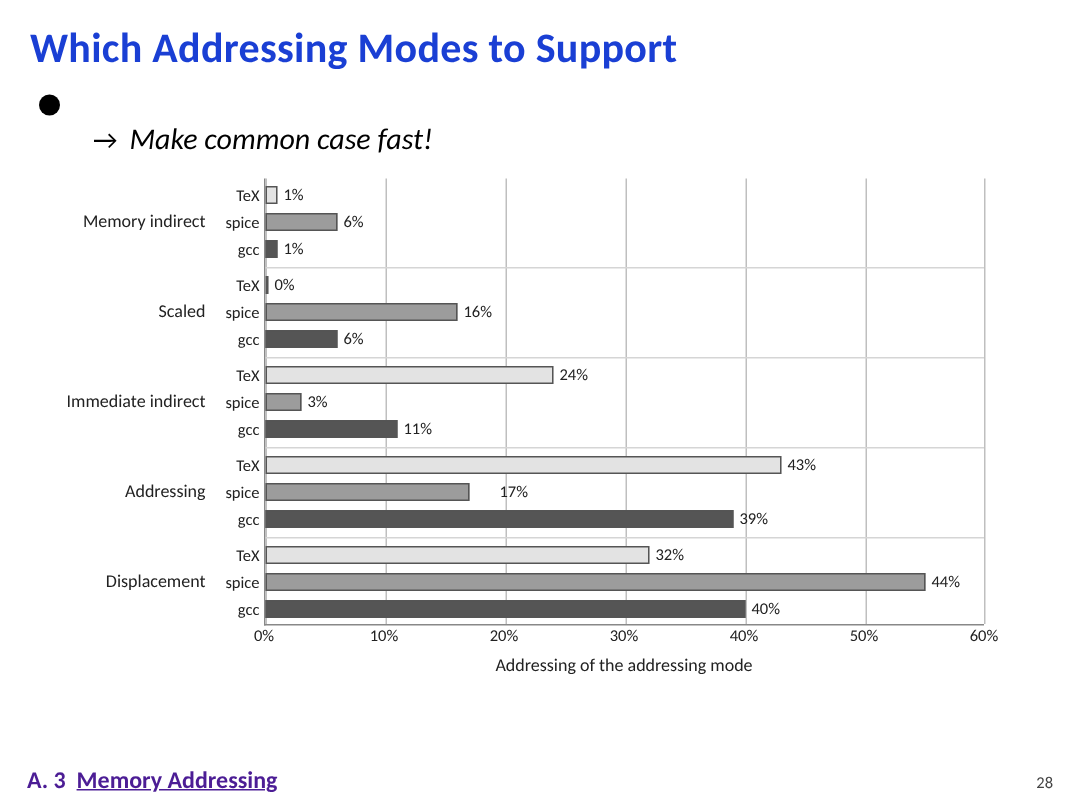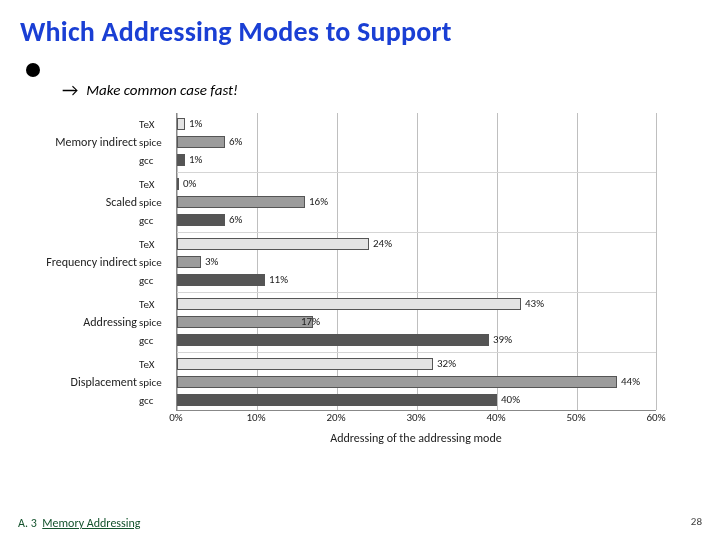--- a/index.html
+++ b/index.html
@@ -4,37 +4,37 @@
 <style>
   * { box-sizing: border-box; margin: 0; padding: 0; }
   html, body { width: 720px; height: 540px; font-family: "Calibri", "Arial", sans-serif; background: #fff; color: #000; }
   .slide { position: relative; width: 720px; height: 540px; padding: 14px 20px 0 20px; }
   .title { color: #1a3fd4; font-weight: 700; font-size: 28px; margin-bottom: 14px; letter-spacing: 0.2px; }
   .bullet-row { display: flex; align-items: center; gap: 10px; margin-left: 6px; }
   .dot { width: 14px; height: 14px; border-radius: 50%; background: #000; flex: none; }
   .bullet-text { font-size: 24px; font-weight: 400; }
   .sub-row { display: flex; align-items: center; gap: 8px; margin-left: 42px; margin-top: 4px; }
   .arrow { font-size: 18px; line-height: 1; }
-  .sub-text { font-size: 15px; }
+  .sub-text { font-size: 20px; }
   .sub-text .italic { font-style: italic; }
   .chart-wrap { position: relative; margin: 8px 0 0 16px; width: 640px; height: 350px; }
   .plot { position: absolute; left: 140px; top: 6px; width: 480px; height: 298px; border: 1px solid #888; border-top: none; border-right: none; }
   .gridline { position: absolute; top: 0; bottom: 0; width: 1px; background: #bfbfbf; }
   .ytick { position: absolute; left: 0; right: 0; height: 1px; background: #d5d5d5; }
   .group { position: absolute; left: 0; right: 0; }
   .cat-label { position: absolute; left: -140px; width: 100px; text-align: right; font-size: 12px; color: #222; top: 22px; }
-  .row-label { position: absolute; left: -38px; width: 34px; text-align: left; font-size: 11px; color: #222; }
+  .row-label { position: absolute; left: -38px; width: 34px; text-align: right; font-size: 11px; color: #222; }
   .bar { position: absolute; left: 0; height: 12px; border: 1px solid #555; }
   .bar.light { background: #e3e3e3; }
   .bar.mid { background: #9c9c9c; }
   .bar.dark { background: #555; }
   .val { position: absolute; font-size: 11px; color: #222; white-space: nowrap; }
   .xtick { position: absolute; top: 304px; font-size: 11px; color: #222; transform: translateX(-50%); }
   .xlabel { position: absolute; top: 324px; left: 140px; width: 480px; text-align: center; font-size: 12px; color: #222; }
-  .footer { position: absolute; left: 18px; bottom: 10px; font-size: 12px; font-weight: 400; color: #14532d; }
+  .footer { position: absolute; left: 18px; bottom: 10px; font-size: 16px; font-weight: 700; color: #4c1d95; }
   .footer .underline { text-decoration: underline; }
   .pagenum { position: absolute; right: 18px; bottom: 12px; font-size: 11px; color: #444; }
 </style>
 </head>
 <body>
 
 <div class="slide">
 
   <div class="title">Which Addressing Modes to Support</div>
 
@@ -85,42 +85,42 @@
         <div class="row-label" style="top:41px">gcc</div>
         <div class="bar light" style="top:5px;  width:2px"></div>
         <div class="bar mid" style="top:23px; width:128px"></div>
         <div class="bar dark" style="top:41px; width:48px"></div>
         <div class="val" style="top:4px;  left:6px">0%</div>
         <div class="val" style="top:22px; left:132px">16%</div>
         <div class="val" style="top:40px; left:52px">6%</div>
       </div>
 
       <div class="group" style="top:120px; height:60px">
-        <div class="cat-label">Frequency indirect</div>
+        <div class="cat-label">Immediate indirect</div>
         <div class="row-label" style="top:5px">TeX</div>
         <div class="row-label" style="top:23px">spice</div>
         <div class="row-label" style="top:41px">gcc</div>
         <div class="bar light" style="top:5px;  width:192px"></div>
         <div class="bar mid" style="top:23px; width:24px"></div>
         <div class="bar dark" style="top:41px; width:88px"></div>
         <div class="val" style="top:4px;  left:196px">24%</div>
         <div class="val" style="top:22px; left:28px">3%</div>
         <div class="val" style="top:40px; left:92px">11%</div>
       </div>
 
       <div class="group" style="top:180px; height:60px">
         <div class="cat-label">Addressing</div>
         <div class="row-label" style="top:5px">TeX</div>
         <div class="row-label" style="top:23px">spice</div>
         <div class="row-label" style="top:41px">gcc</div>
         <div class="bar light" style="top:5px;  width:344px"></div>
         <div class="bar mid" style="top:23px; width:136px"></div>
         <div class="bar dark" style="top:41px; width:312px"></div>
         <div class="val" style="top:4px;  left:348px">43%</div>
-        <div class="val" style="top:22px; left:124px">17%</div>
+        <div class="val" style="top:22px; left:156px">17%</div>
         <div class="val" style="top:40px; left:316px">39%</div>
       </div>
 
       <div class="group" style="top:240px; height:58px">
         <div class="cat-label">Displacement</div>
         <div class="row-label" style="top:5px">TeX</div>
         <div class="row-label" style="top:23px">spice</div>
         <div class="row-label" style="top:41px">gcc</div>
         <div class="bar light" style="top:5px;  width:256px"></div>
         <div class="bar mid" style="top:23px; width:440px"></div>

